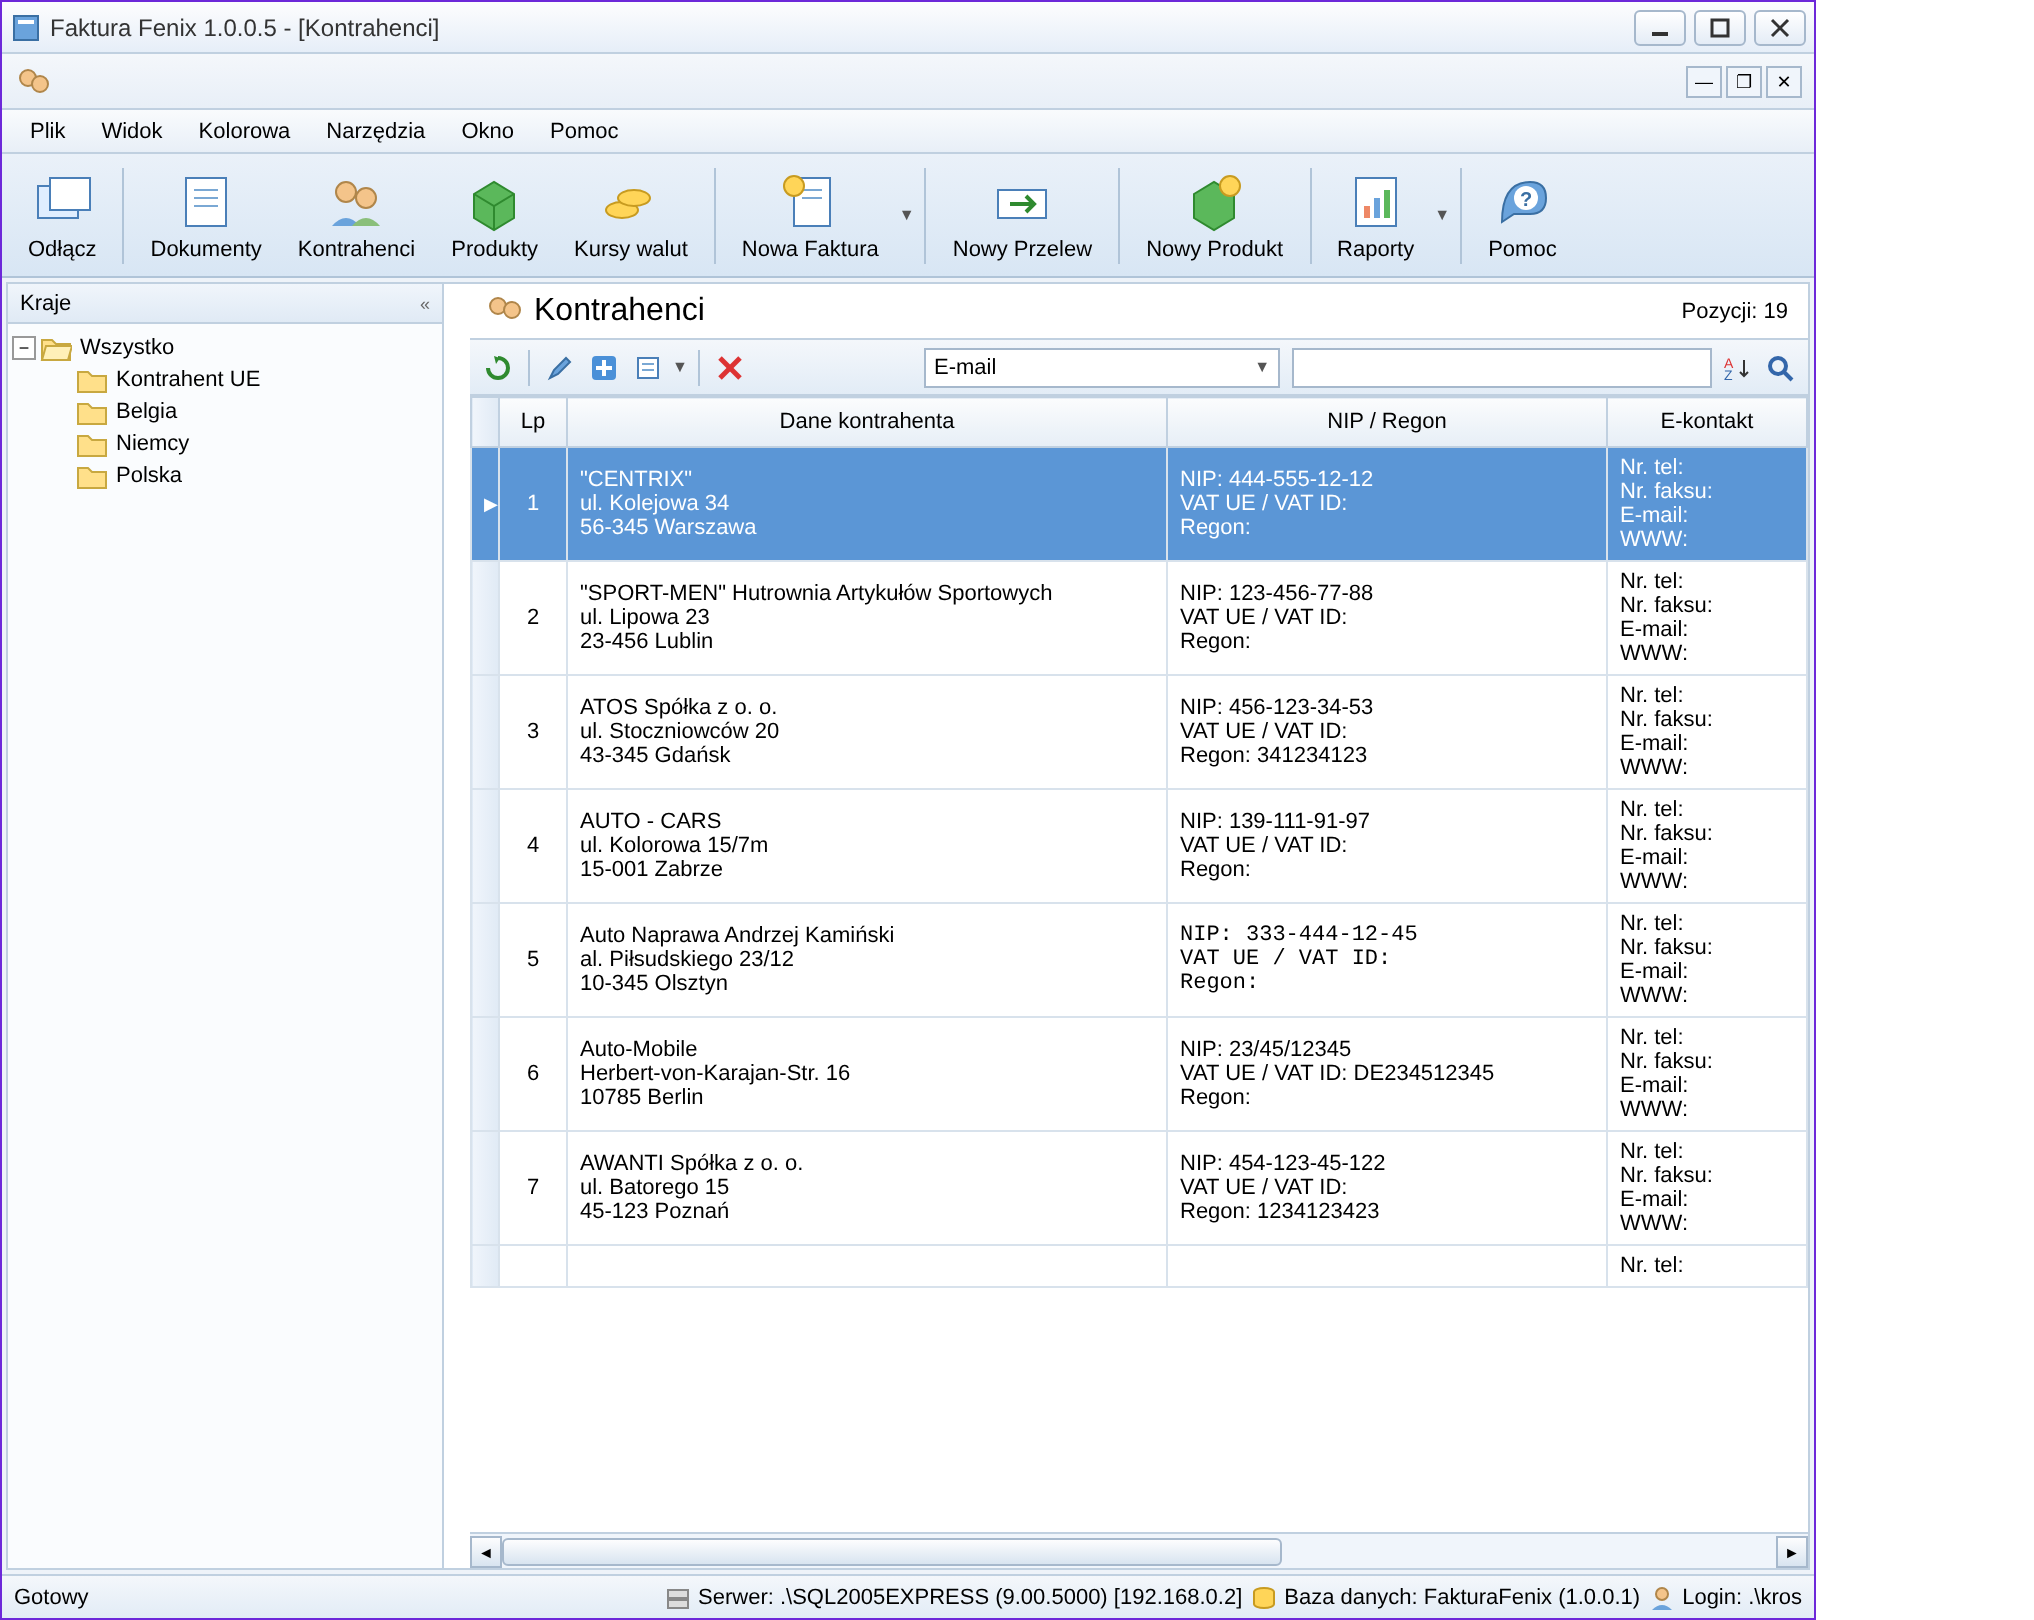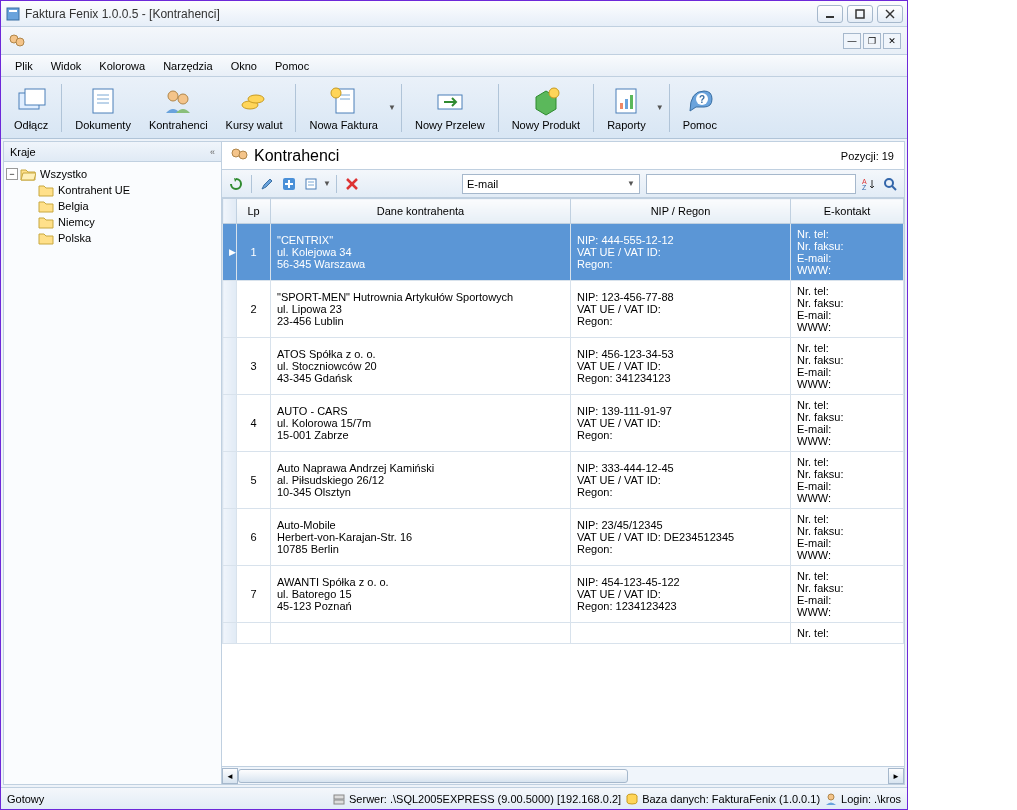--- a/index.html
+++ b/index.html
@@ -21,21 +21,21 @@
 .menu-bar { height: 22px; background: linear-gradient(#f9fbfd,#e8eff7); border-bottom: 1px solid #c0d0e0; display: flex; align-items: center; padding: 0 6px; gap: 2px; }
 .menu-item { padding: 2px 8px; cursor: pointer; }
 
 .toolbar { height: 62px; background: linear-gradient(#eaf1f9,#d8e6f4); border-bottom: 1px solid #b0c4d8; display: flex; align-items: center; padding: 2px 4px; }
 .tool-btn { display: flex; flex-direction: column; align-items: center; justify-content: center; padding: 2px 8px; cursor: pointer; border: 1px solid transparent; border-radius: 3px; height: 56px; }
 .tool-btn .ticon { width: 32px; height: 32px; display: flex; align-items: center; justify-content: center; }
 .tool-btn .tlabel { margin-top: 2px; font-size: 11px; }
 .tool-sep { width: 1px; height: 48px; background: #b0c4d8; margin: 0 4px; }
 .tool-drop { width: 10px; display: flex; align-items: center; justify-content: center; cursor: pointer; font-size: 8px; color: #555; height: 56px; }
 
-.main-area { flex: 1; display: flex; background: #fff; border: 1px solid #c0d0e0; margin: 2px; overflow: hidden; }
+.main-area { flex: 1; display: flex; background: #fff; border: 1px solid #c0d0e0; margin: 2px; overflow: hidden; gap: 13px; }
 
 .sidebar { width: 218px; border-right: 1px solid #c0d0e0; display: flex; flex-direction: column; background: #fafcfe; }
 .sidebar-header { height: 20px; background: linear-gradient(#f0f5fb,#e0eaf5); border-bottom: 1px solid #c0d0e0; padding: 2px 6px; display: flex; align-items: center; font-weight: normal; }
 .sidebar-header .chev { margin-left: auto; font-size: 9px; color: #666; cursor: pointer; }
 .tree { padding: 4px 2px; flex: 1; overflow: auto; }
 .tree-node { display: flex; align-items: center; padding: 1px 0; cursor: pointer; }
 .tree-toggle { width: 12px; height: 12px; border: 1px solid #999; background: #fff; display: flex; align-items: center; justify-content: center; font-size: 9px; margin-right: 2px; line-height: 1; }
 .tree-folder { width: 16px; height: 14px; margin-right: 4px; display: inline-flex; }
 .tree-children { margin-left: 32px; }
 .tree-children .tree-node { margin-left: 0; }
@@ -155,20 +155,29 @@
     <div class="tool-btn">
       <span class="ticon">
           <svg width="32" height="32">
             <circle cx="11" cy="11" r="5" fill="#f4c48a" stroke="#b0864a"></circle>
             <circle cx="21" cy="14" r="5" fill="#f4c48a" stroke="#b0864a"></circle>
             <path d="M4 28 Q11 20 18 28" fill="#6aa3dc"></path>
             <path d="M14 28 Q21 20 28 28" fill="#8abf7a"></path>
           </svg>
         </span>
       <span class="tlabel">Kontrahenci</span>
+    </div>
+    <div class="tool-btn">
+      <span class="ticon">
+          <svg width="32" height="32">
+            <path d="M6 12 L16 6 L26 12 L26 24 L16 30 L6 24 Z" fill="#5bb85b" stroke="#2f8a2f"></path>
+            <path d="M6 12 L16 18 L26 12 M16 18 L16 30" fill="none" stroke="#2f8a2f"></path>
+          </svg>
+        </span>
+      <span class="tlabel">Produkty</span>
     </div>
     <div class="tool-btn">
       <span class="ticon">
           <svg width="32" height="32">
             <ellipse cx="12" cy="20" rx="8" ry="4" fill="#ffd558" stroke="#c89b20"></ellipse>
             <ellipse cx="18" cy="14" rx="8" ry="4" fill="#ffd558" stroke="#c89b20"></ellipse>
           </svg>
         </span>
       <span class="tlabel">Kursy walut</span>
     </div>
@@ -419,23 +428,23 @@
 Regon:</td>
                 <td class="col-ek" style="white-space: pre-line;">Nr. tel:
 Nr. faksu:
 E-mail:
 WWW:</td>
               </tr>
               <tr>
                 <td class="col-mark"></td>
                 <td class="col-lp">5</td>
                 <td class="col-dane" style="white-space: pre-line;">Auto Naprawa Andrzej Kamiński
-al. Piłsudskiego 26/12
+al. Piłsudskiego 23/12
 10-345 Olsztyn</td>
-                <td class="col-nip" style="white-space: pre-line;">NIP: 333-444-12-45
+                <td class="col-nip" style="white-space: pre-line; font-family: Liberation Mono, monospace;">NIP: 333-444-12-45
 VAT UE / VAT ID:
 Regon:</td>
                 <td class="col-ek" style="white-space: pre-line;">Nr. tel:
 Nr. faksu:
 E-mail:
 WWW:</td>
               </tr>
               <tr>
                 <td class="col-mark"></td>
                 <td class="col-lp">6</td>

